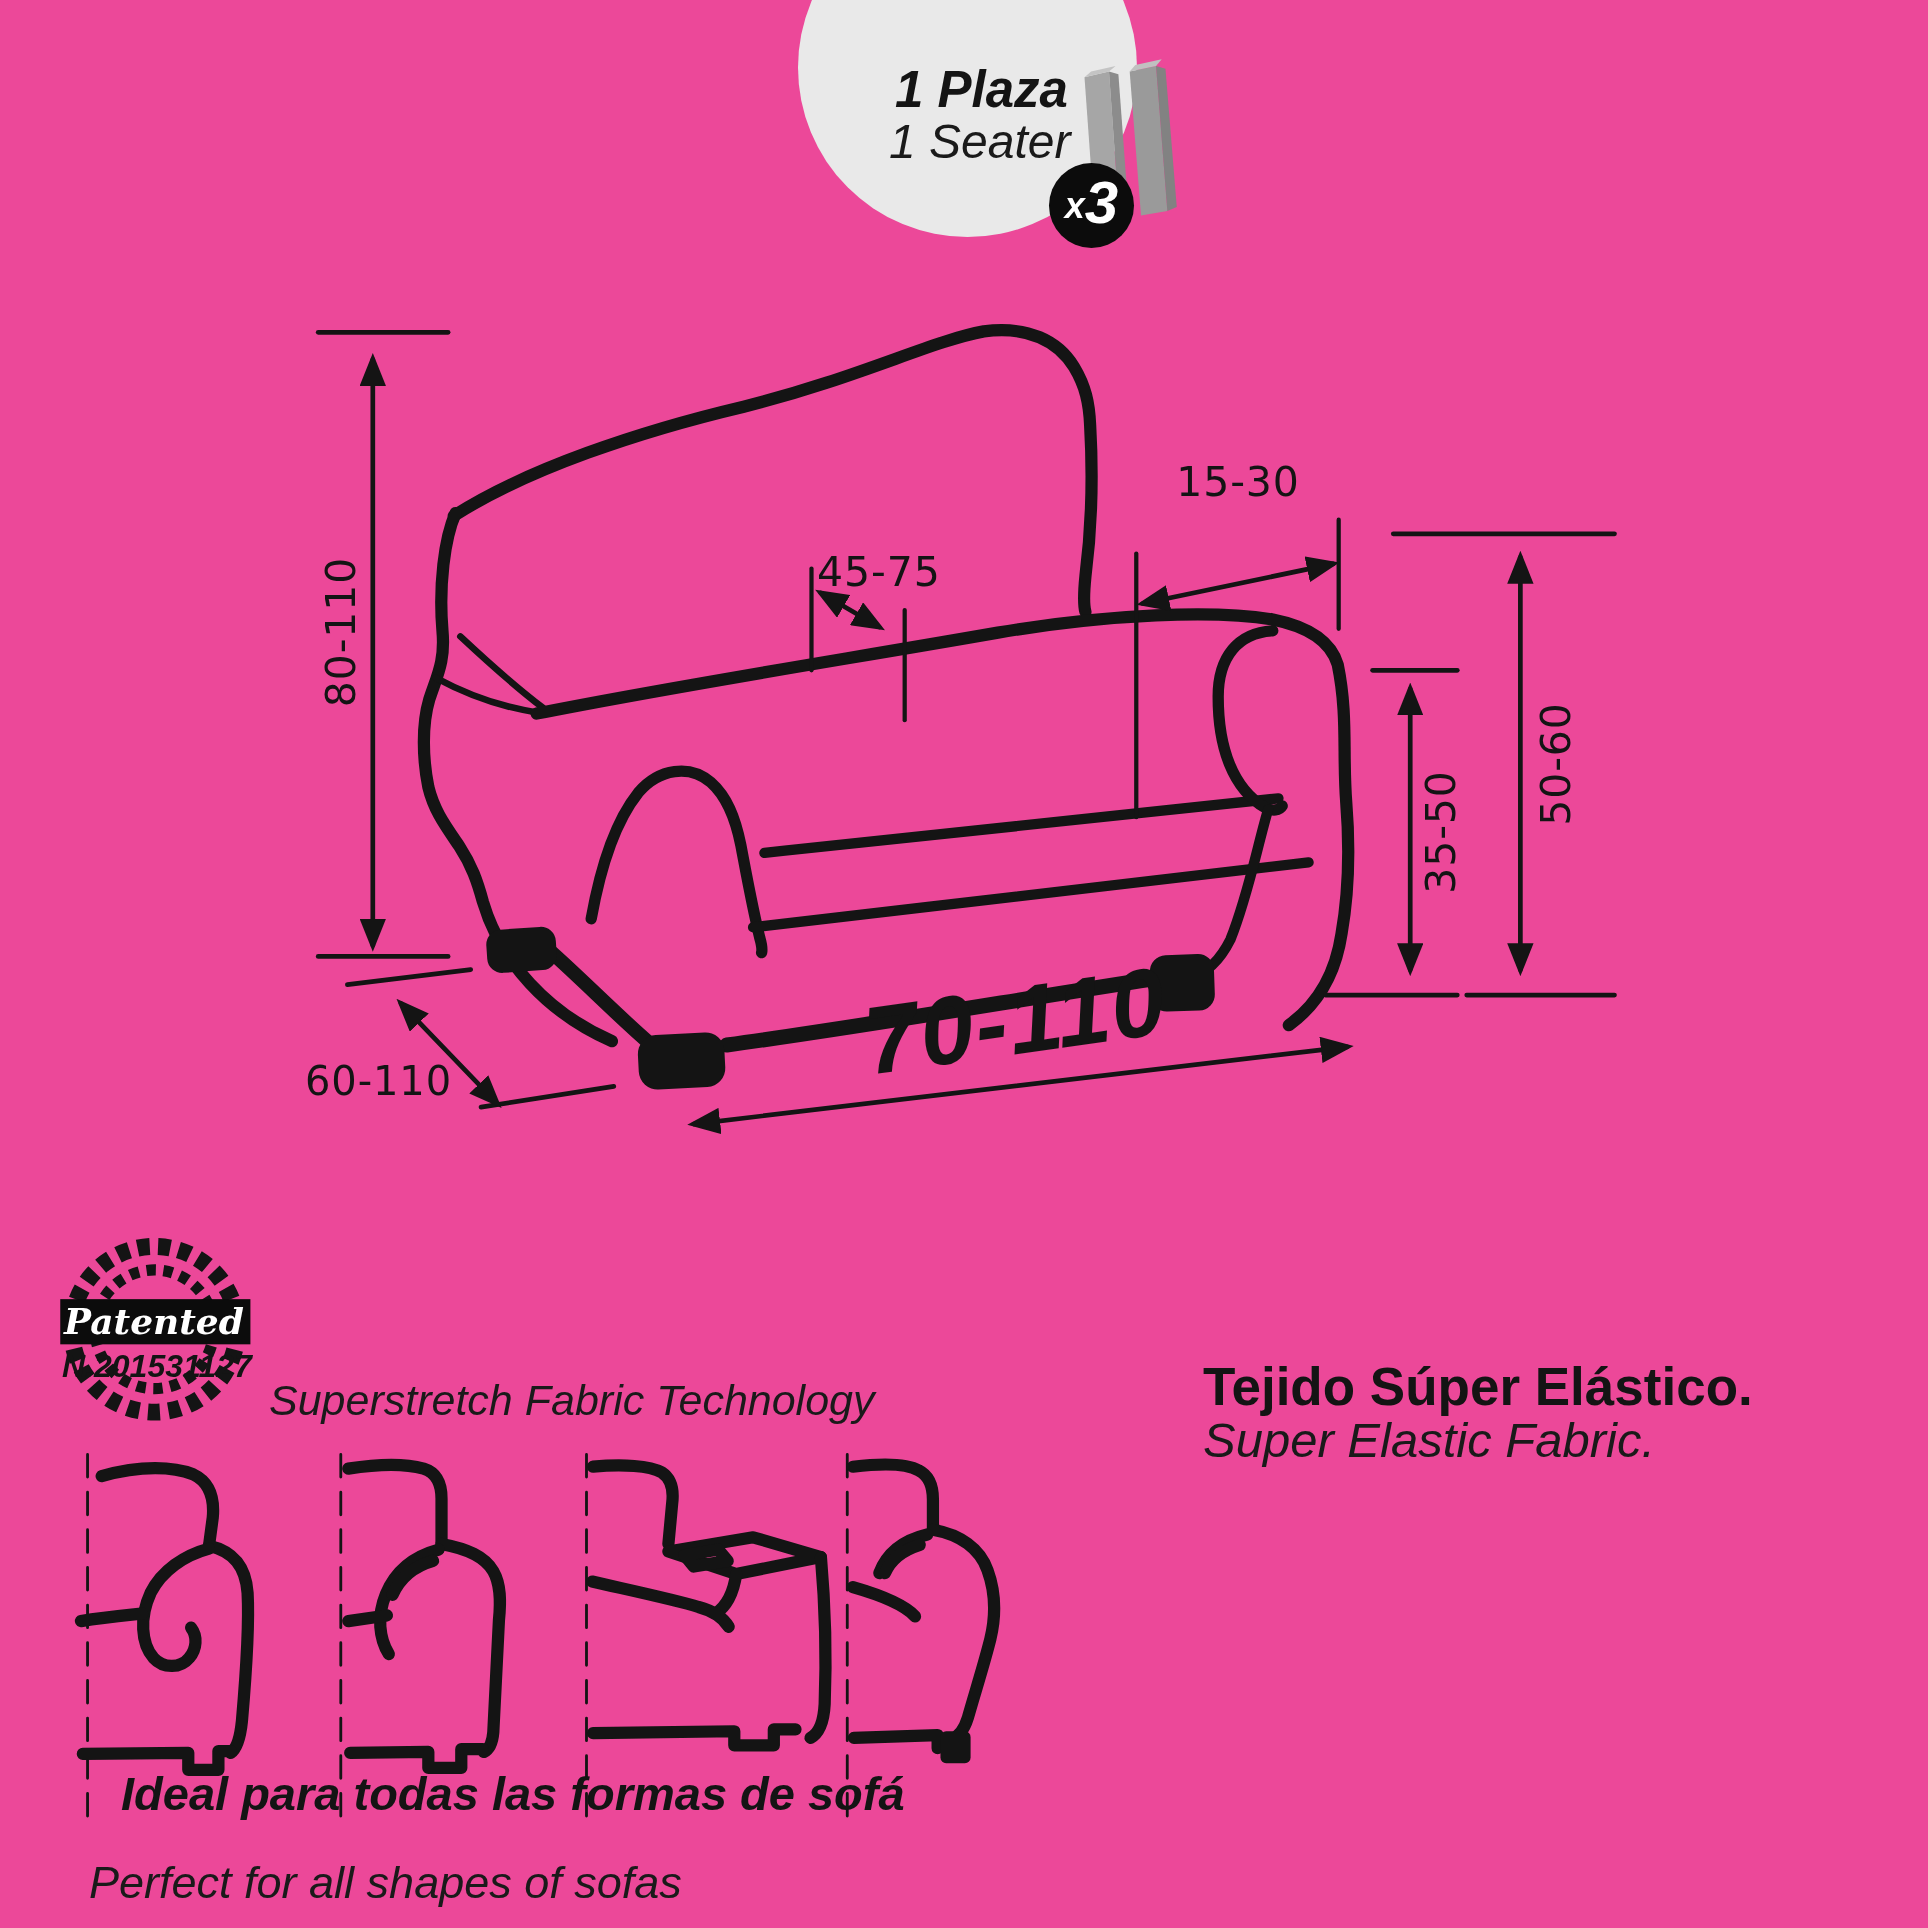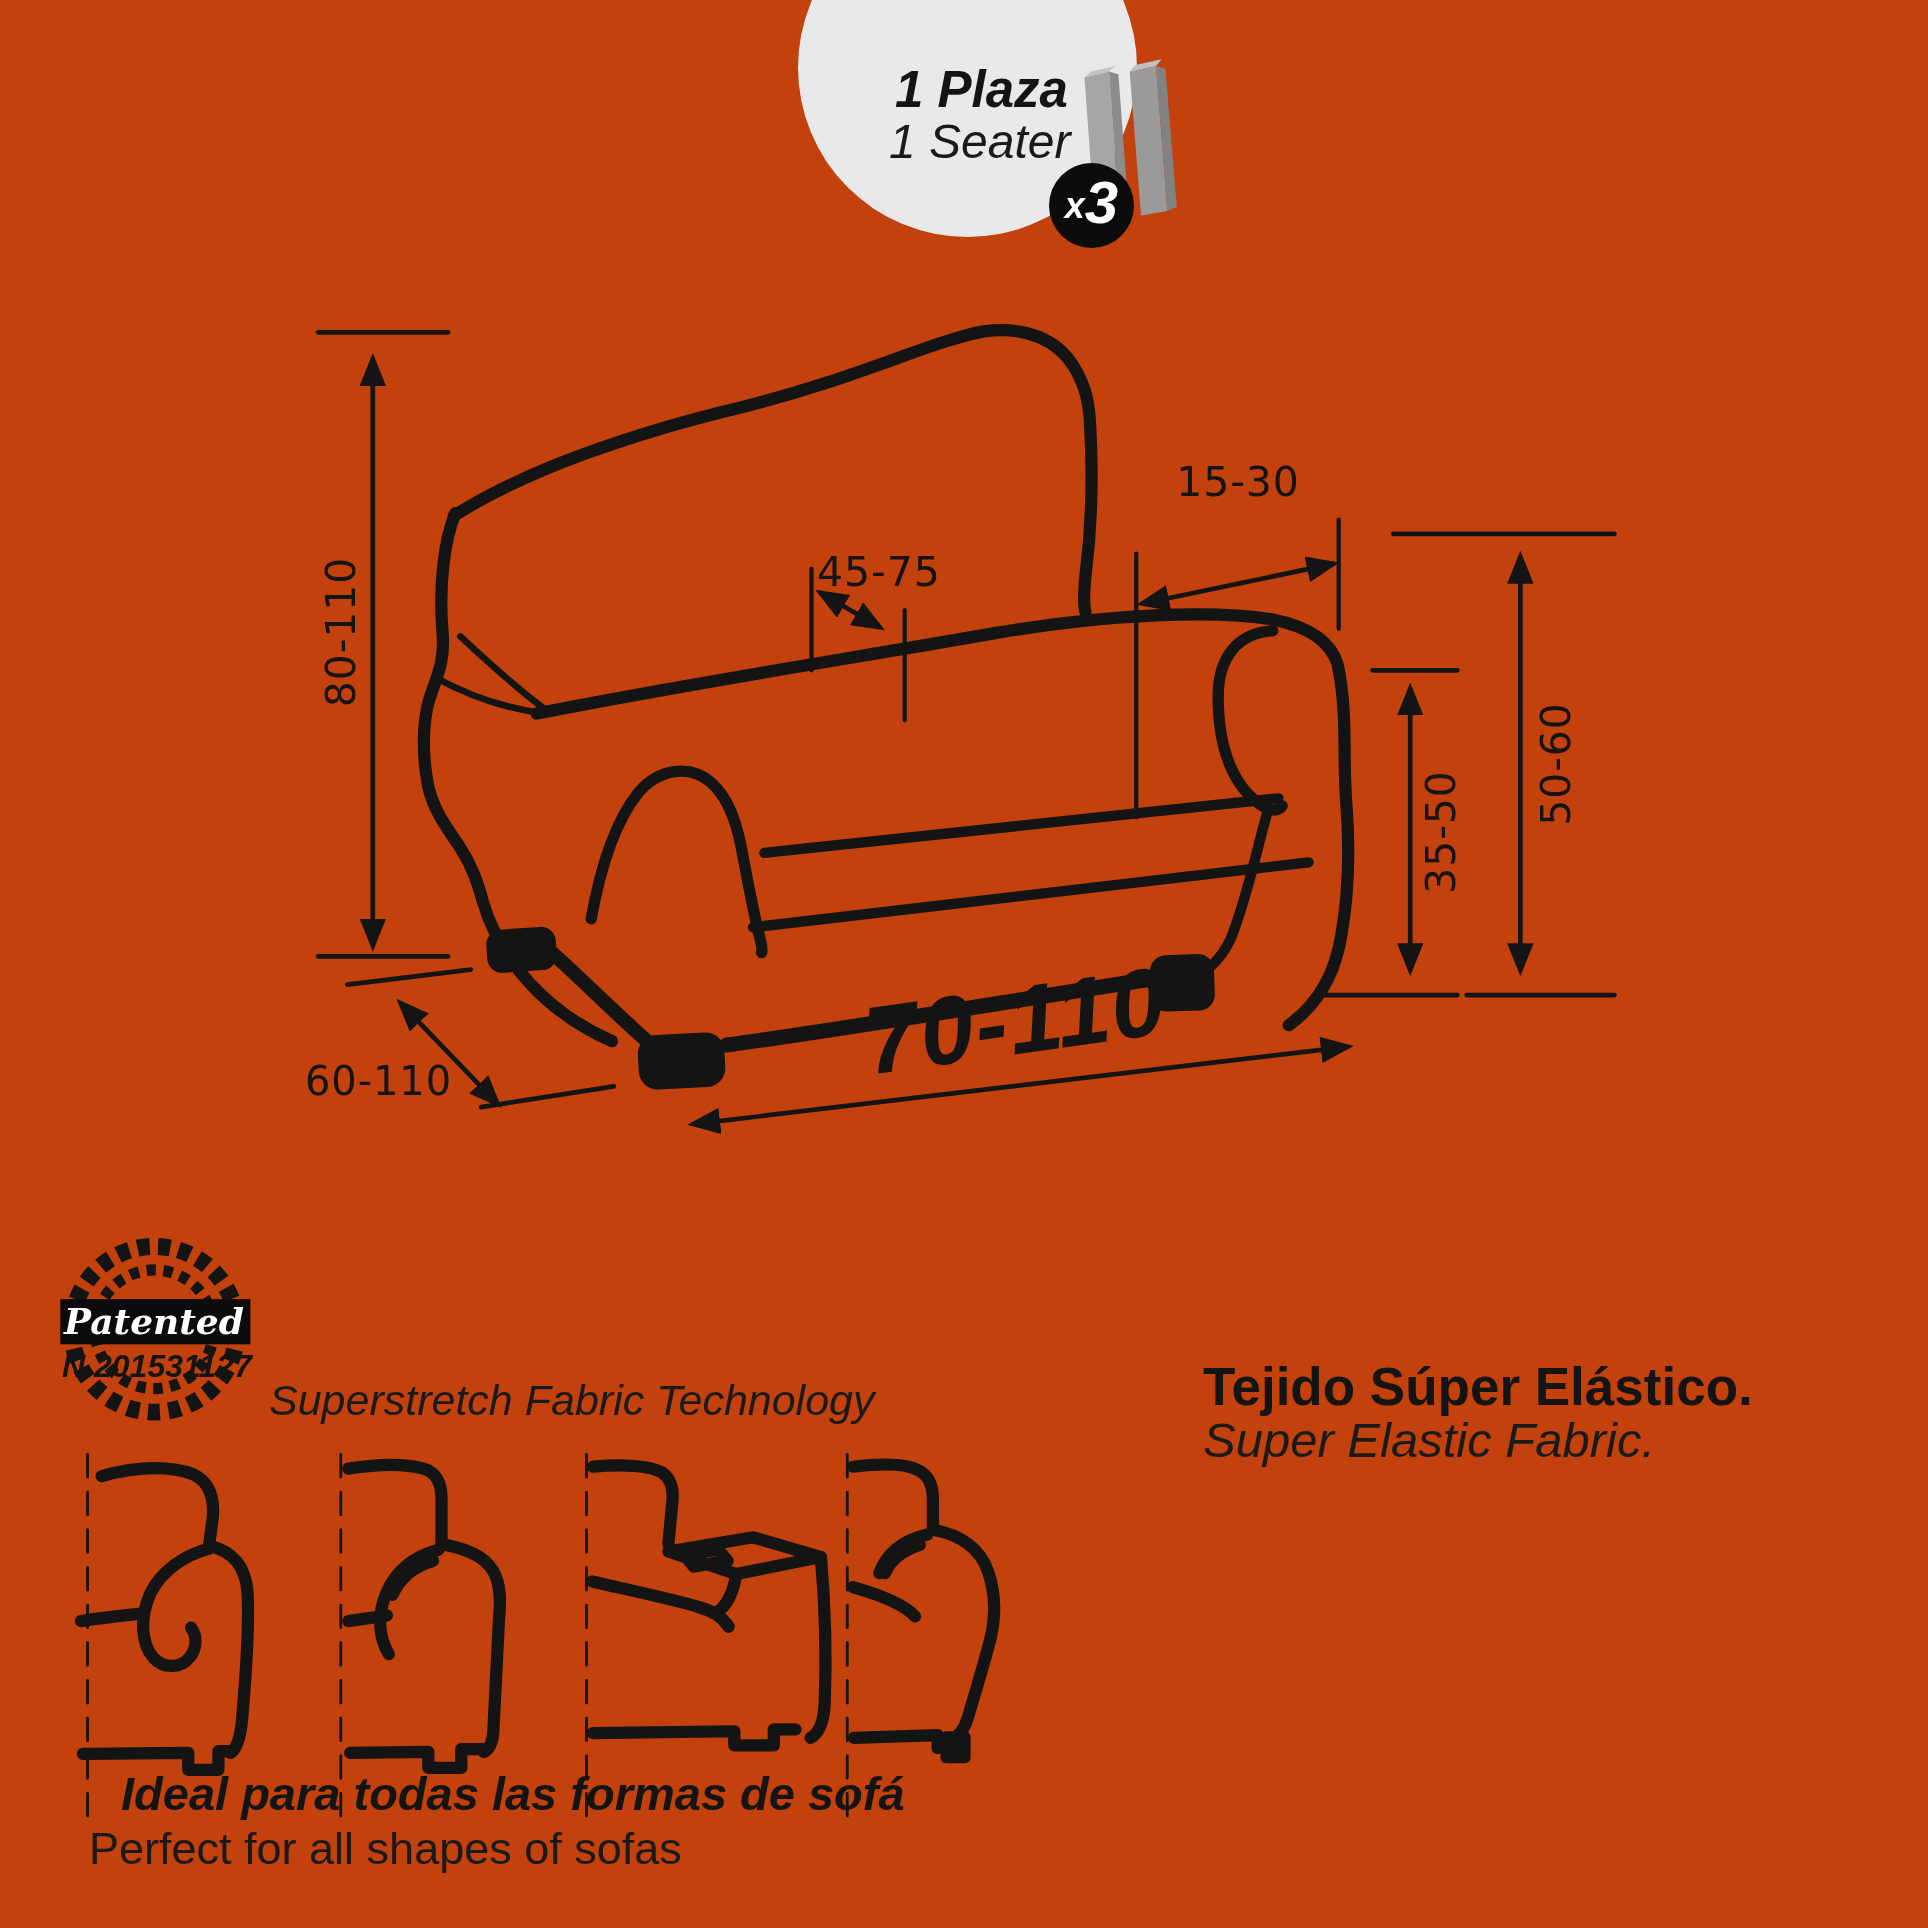--- a/index.html
+++ b/index.html
@@ -1,16 +1,16 @@
 <!DOCTYPE html>
 <html style="font-size:15px"><head>
 <meta charset="utf-8">
 <style>
   html,body{margin:0;padding:0;background:#fff;}
-  .canvas{position:relative;width:1928px;height:1928px;background:#c2410c;overflow:hidden;
+  .canvas{position:relative;width:1928px;height:1928px;background:#ec4899;overflow:hidden;
           font-family:"Liberation Sans",sans-serif;color:#141414;}
   .abs{position:absolute;}
   .circle-bg{left:798px;top:-102px;width:339px;height:339px;border-radius:50%;background:#e9e9e9;}
   .art{left:0;top:0;width:1928px;height:1928px;}
   .plaza1{left:895px;top:60px;font-size:51px;font-weight:bold;font-style:italic;letter-spacing:0px;}
   .plaza2{left:889px;top:114px;font-size:48px;font-style:italic;font-weight:400;color:#1a1a1a;}
   .x3badge{left:1049px;top:163px;width:85px;height:85px;border-radius:50%;background:#0c0c0c;
            display:flex;align-items:center;justify-content:center;color:#fff;font-style:italic;font-weight:bold;}
   .x3badge .xs{font-size:36px;}
   .x3badge .xn{font-size:60px;margin-top:-5.6px;}
@@ -19,21 +19,21 @@
   .rot{transform:rotate(-90deg);}
   .dim-left{text-align:center;}
   .dim-big{font-family:"Liberation Sans",sans-serif;font-size:96px;font-weight:bold;font-style:italic;
            transform:rotate(-8deg);letter-spacing:1.9px;}
   .script{font-family:"DejaVu Serif",serif;font-style:italic;font-weight:bold;font-size:36px;color:#fff;
           text-align:center;width:188px;}
   .pnum{font-size:32px;font-weight:bold;font-style:italic;text-align:left;width:188px;}
   .h-es{font-size:45px;font-weight:bold;font-style:italic;white-space:nowrap;}
   .h-en{font-size:43px;font-style:italic;white-space:nowrap;color:#1a1a1a;margin-top:13px;}
   .cap-es{font-size:47px;font-weight:bold;font-style:italic;white-space:nowrap;margin-left:32px;}
-  .cap-en{font-size:45px;white-space:nowrap;color:#1a1a1a;}
+  .cap-en{font-size:45px;font-style:italic;white-space:nowrap;color:#1a1a1a;margin-top:34px;}
   .ft-es{font-size:53px;font-weight:bold;white-space:nowrap;}
   .ft-en{font-size:49px;font-style:italic;white-space:nowrap;color:#1a1a1a;}
   .body-es{width:603px;font-size:34px;font-weight:bold;line-height:39px;white-space:pre-line;}
   .body-en{width:603px;font-size:34px;font-style:italic;line-height:39px;white-space:pre-line;color:#1a1a1a;}
 </style>
 </head>
 <body>
 
 <div class="canvas">
 

